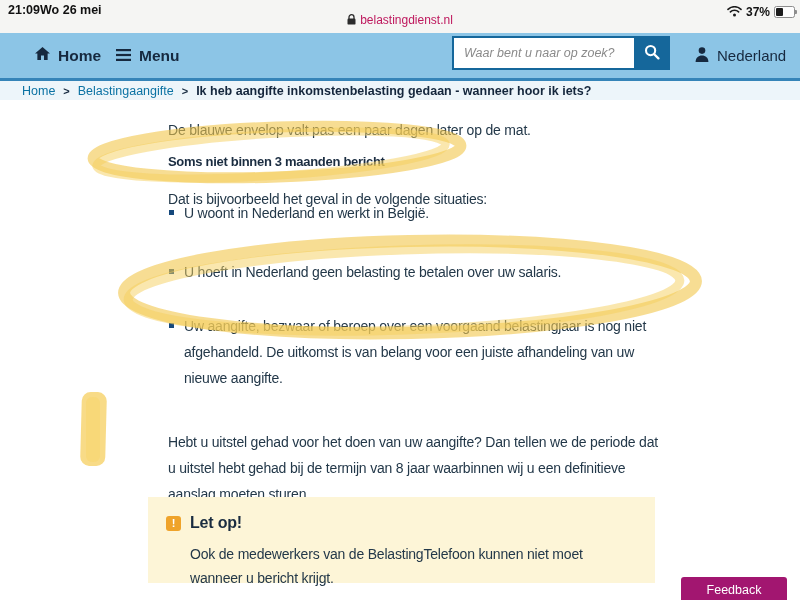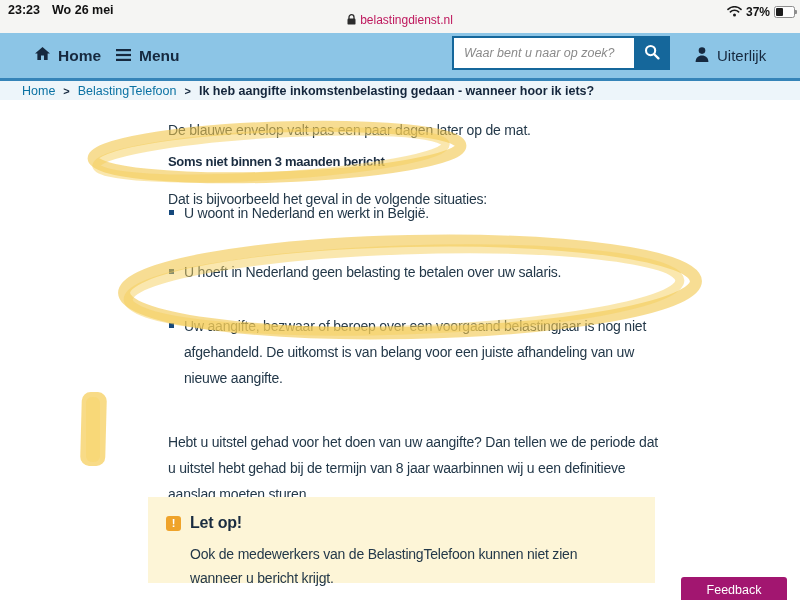--- a/index.html
+++ b/index.html
@@ -2,21 +2,21 @@
 <html><head>
 <meta charset="utf-8">
 <style>
   html,body{margin:0;padding:0;}
   body{font-family:"Liberation Sans",sans-serif;background:#fff;}
   #stage{position:relative;width:800px;height:600px;overflow:hidden;background:#fff;}
 
   
   .statusbar{position:absolute;left:0;top:0;width:800px;height:33px;background:#f5f5f3;}
   .sb-time{position:absolute;left:8px;top:3px;font-size:12.5px;font-weight:700;color:#111;}
-  .sb-date{position:absolute;left:40px;top:3px;font-size:12.5px;font-weight:700;color:#111;padding-left:12px;}
+  .sb-date{position:absolute;left:40px;top:3px;font-size:12.5px;font-weight:700;color:#111;}
   .sb-url{position:absolute;left:0;right:0;top:13px;text-align:center;font-size:12px;color:#be185d;}
   .sb-url .lock{display:inline-block;vertical-align:-1px;margin-right:4px;}
   .sb-right{position:absolute;right:5px;top:3px;display:flex;align-items:center;gap:4px;}
   .sb-batt-label{font-size:12px;font-weight:600;color:#111;text-align:right;}
   .battery{position:relative;width:19px;height:10px;border:1px solid #8d8d8d;border-radius:2.5px;background:#fdfdfd;}
   .battery .fill{position:absolute;left:1px;top:1px;bottom:1px;background:#1c1c1c;border-radius:1px;}
   .battery .nub{position:absolute;right:-3px;top:2.5px;width:2px;height:4px;background:#8d8d8d;border-radius:0 1px 1px 0;}
 
   
   .navbar{position:absolute;left:0;top:33px;width:800px;height:45px;background:#8cc5e6;}
@@ -65,21 +65,21 @@
   .mk2{fill:none;stroke:#f5d05e;opacity:.5;}
   .mkfill{fill:#f4ca4e;opacity:.68;}
   .mkfill2{fill:#f7d66c;opacity:.55;}
 </style>
 </head>
 <body>
 
 <div id="stage">
 
   <div class="statusbar">
-    <span class="sb-time">23:23</span>
+    <span class="sb-time">21:09</span>
     <span class="sb-date">Wo 26 mei</span>
     <div class="sb-url">
       <span class="lock">
         <svg width="9" height="11" viewBox="0 0 9 11">
             <path d="M2 5 V3.2 a2.5 2.5 0 0 1 5 0 V5" fill="none" stroke="#2b2b2b" stroke-width="1.3"></path>
             <rect x="0.5" y="4.6" width="8" height="6" rx="1.2" fill="#2b2b2b"></rect>
           </svg>
       </span><span>belastingdienst.nl</span>
     </div>
     <div class="sb-right">
@@ -128,28 +128,28 @@
         </span>
       </button>
     </div>
     <div class="nav-item nav-login">
       <span>
         <svg width="14" height="15" viewBox="0 0 14 15">
             <circle cx="7" cy="3.6" r="3.3" fill="#16293f"></circle>
             <path d="M0.6 15 C0.6 10.6 3.4 8.4 7 8.4 C10.6 8.4 13.4 10.6 13.4 15 Z" fill="#16293f"></path>
           </svg>
       </span>
-      <span>Uiterlijk</span>
+      <span>Nederland</span>
     </div>
   </div>
 
   <div class="breadcrumb">
     <span class="bc-link">Home</span>
     <span class="bc-sep">&gt;</span>
-    <span class="bc-link">BelastingTelefoon</span>
+    <span class="bc-link">Belastingaangifte</span>
     <span class="bc-sep">&gt;</span>
     <span class="bc-current">Ik heb aangifte inkomstenbelasting gedaan - wanneer hoor ik iets?</span>
   </div>
 
   <div class="content">
     <p class="blk intro">De blauwe envelop valt pas een paar dagen later op de mat.</p>
     <h2 class="blk heading">Soms niet binnen 3 maanden bericht</h2>
     <p class="blk list-intro">Dat is bijvoorbeeld het geval in de volgende situaties:</p>
 
     <div class="blk li-item li1">
@@ -165,21 +165,21 @@
       <span>Uw aangifte, bezwaar of beroep over een voorgaand belastingjaar is nog niet afgehandeld. De uitkomst is van belang voor een juiste afhandeling van uw nieuwe aangifte.</span>
     </div>
 
     <p class="blk para2">Hebt u uitstel gehad voor het doen van uw aangifte? Dan tellen we de periode dat u uitstel hebt gehad bij de termijn van 8 jaar waarbinnen wij u een definitieve aanslag moeten sturen.</p>
 
     <div class="alert">
       <div class="alert-head">
         <span class="alert-icon">!</span>
         <span class="alert-title">Let op!</span>
       </div>
-      <p class="alert-body">Ook de medewerkers van de BelastingTelefoon kunnen niet zien wanneer u bericht krijgt.</p>
+      <p class="alert-body">Ook de medewerkers van de BelastingTelefoon kunnen niet moet wanneer u bericht krijgt.</p>
     </div>
   </div>
 
   <div class="feedback">Feedback</div>
 
   <svg class="overlay" width="800" height="600" viewBox="0 0 800 600">
     <g>
       <ellipse class="mk" cx="277" cy="152" rx="184" ry="25" stroke-width="11" transform="rotate(-2 277 152)"></ellipse>
       <ellipse class="mk2" cx="271" cy="155" rx="175" ry="21" stroke-width="8" transform="rotate(-3.5 271 155)"></ellipse>
     </g>

